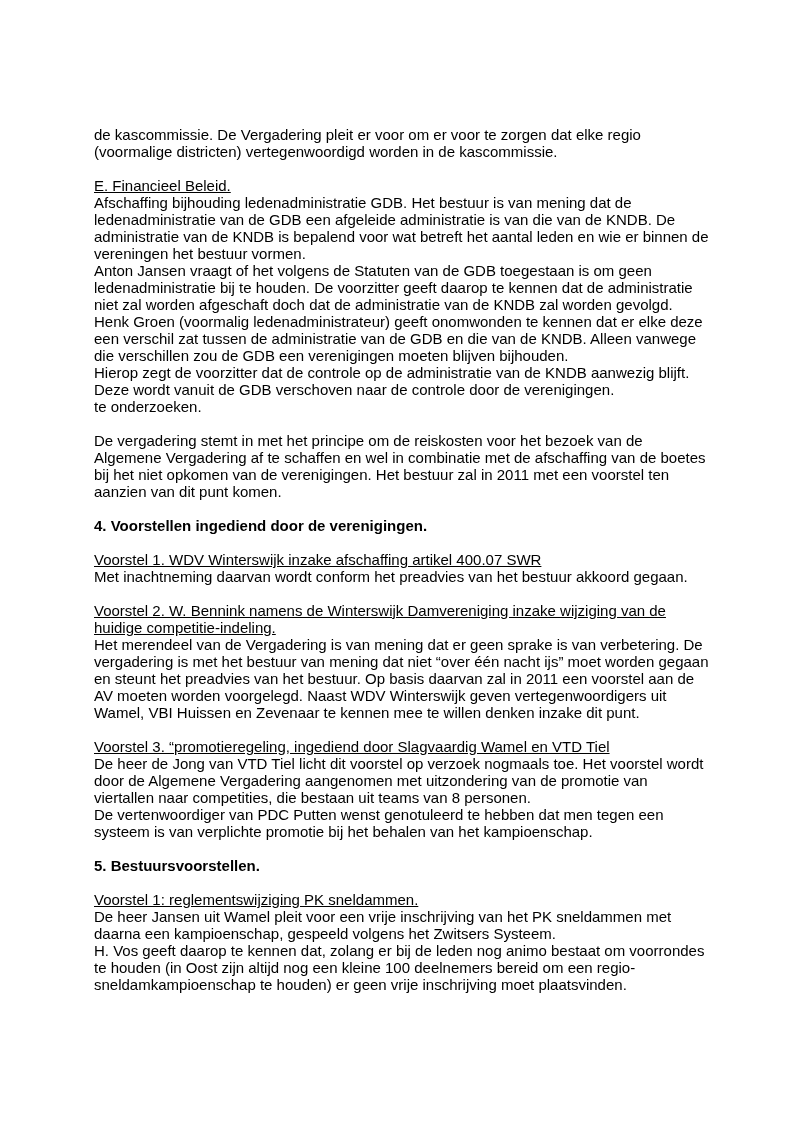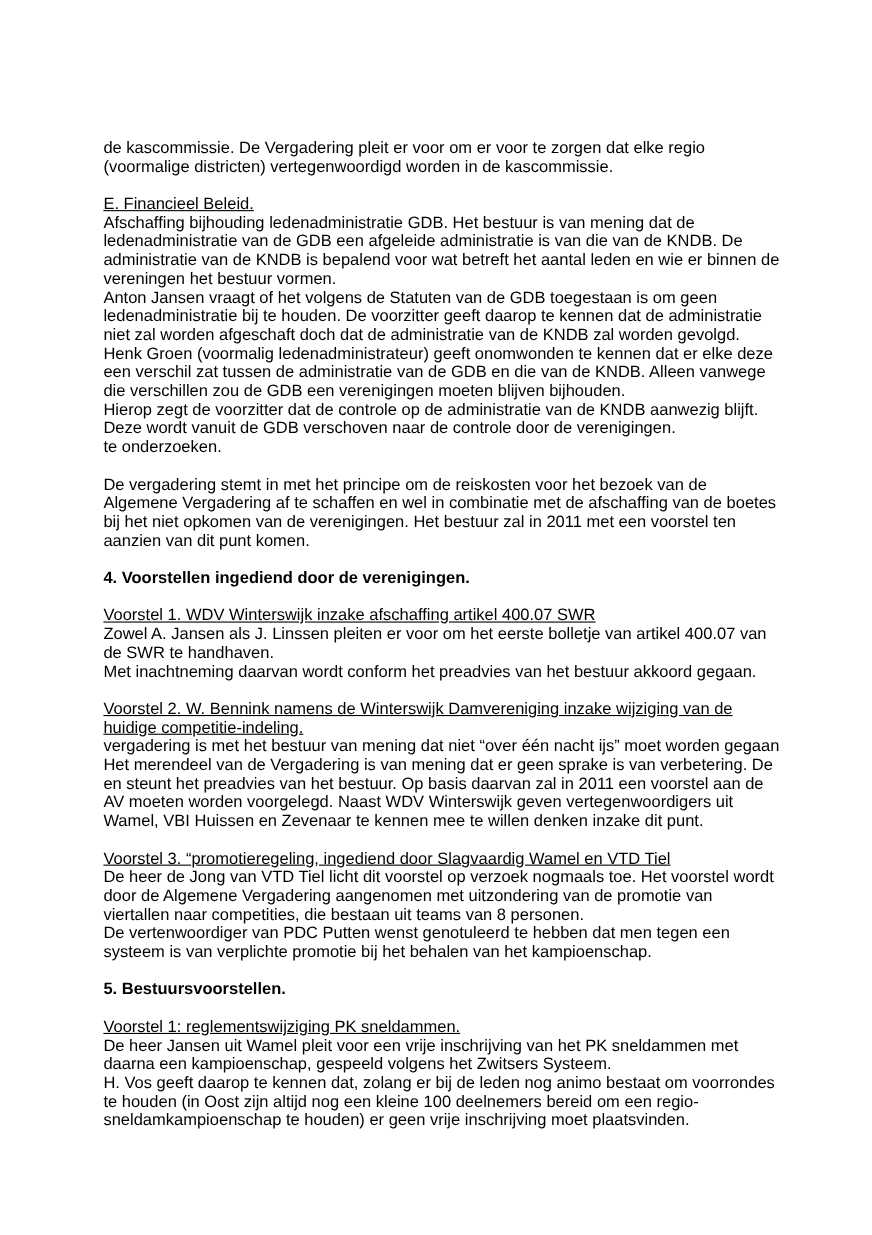--- a/index.html
+++ b/index.html
@@ -93,36 +93,32 @@
       <div class="block style-bold">
         <div class="line">4. Voorstellen ingediend door de verenigingen.</div>
       </div>
       <div class="block style-spacer">
         <div class="line"></div>
       </div>
       <div class="block style-underline">
         <div class="line">Voorstel 1. WDV Winterswijk inzake afschaffing artikel 400.07 SWR</div>
       </div>
       <div class="block style-normal">
-        <div class="line">Zowel A. Jansen als J. Linssen pleiten er voor om het eerste bolletje van artikel 400.07 van</div>
-        <div class="line">de SWR te handhaven.</div>
-      </div>
-      <div class="block style-normal">
         <div class="line">Met inachtneming daarvan wordt conform het preadvies van het bestuur akkoord gegaan.</div>
       </div>
       <div class="block style-spacer">
         <div class="line"></div>
       </div>
       <div class="block style-underline">
         <div class="line">Voorstel 2. W. Bennink namens de Winterswijk Damvereniging inzake wijziging van de</div>
         <div class="line">huidige competitie-indeling.</div>
       </div>
       <div class="block style-normal">
+        <div class="line">Het merendeel van de Vergadering is van mening dat er geen sprake is van verbetering. De</div>
         <div class="line">vergadering is met het bestuur van mening dat niet “over één nacht ijs” moet worden gegaan</div>
-        <div class="line">Het merendeel van de Vergadering is van mening dat er geen sprake is van verbetering. De</div>
         <div class="line">en steunt het preadvies van het bestuur. Op basis daarvan zal in 2011 een voorstel aan de</div>
         <div class="line">AV moeten worden voorgelegd. Naast WDV Winterswijk geven vertegenwoordigers uit</div>
         <div class="line">Wamel, VBI Huissen en Zevenaar te kennen mee te willen denken inzake dit punt.</div>
       </div>
       <div class="block style-spacer">
         <div class="line"></div>
       </div>
       <div class="block style-underline">
         <div class="line">Voorstel 3. “promotieregeling, ingediend door Slagvaardig Wamel en VTD Tiel</div>
       </div>

